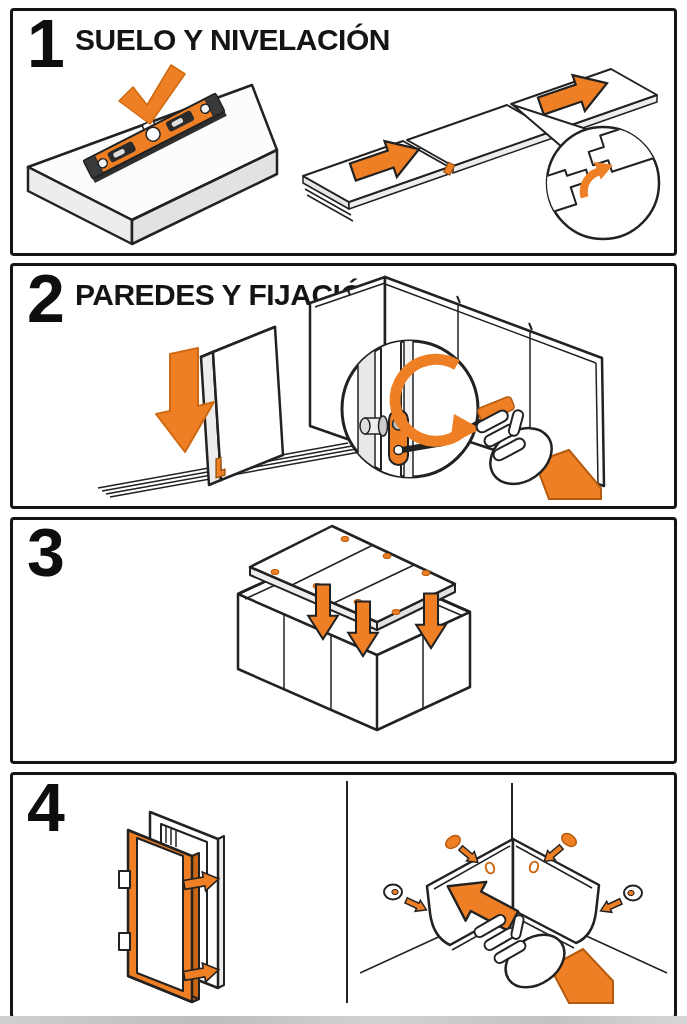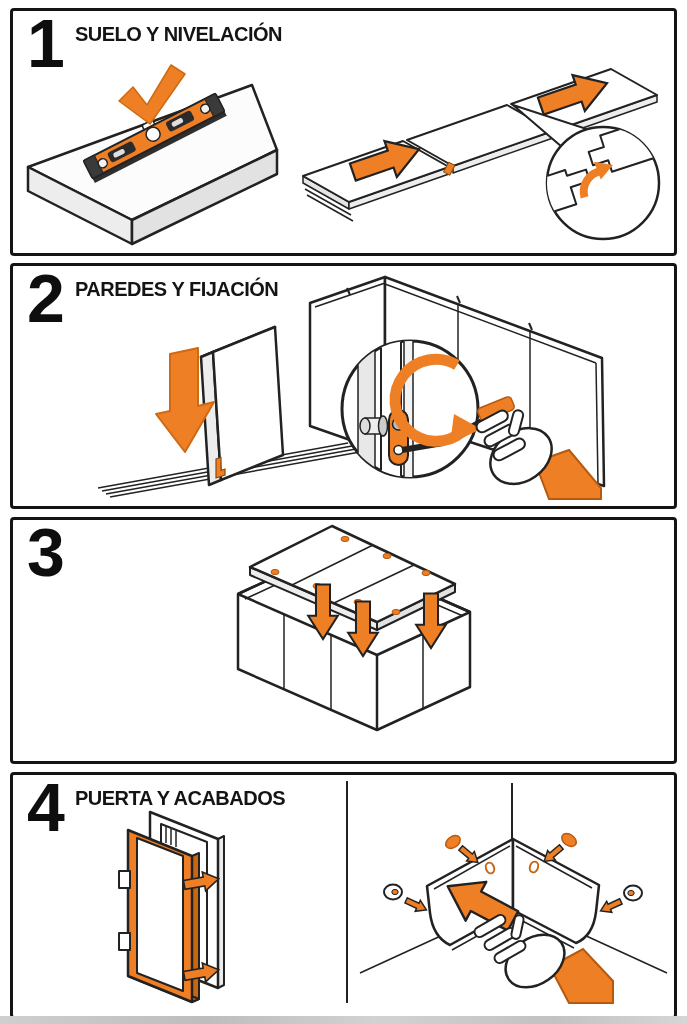--- a/index.html
+++ b/index.html
@@ -12,21 +12,21 @@
     border:3px solid #141414;border-radius:4px;background:#ffffff;
     box-sizing:content-box;
   }
   .num{
     position:absolute;left:14px;top:6px;
     font-size:68px;font-weight:bold;line-height:0.78;color:#0e0e0e;
     letter-spacing:-2px;
   }
   .title{
     position:absolute;left:62px;top:12px;
-    font-size:20px;font-weight:bold;color:#141414;letter-spacing:-0.5px;
+    font-size:30px;font-weight:bold;color:#141414;letter-spacing:-0.5px;
     white-space:nowrap;
   }
   .art{position:absolute;left:0;top:0;}
   #bottom-strip{
     position:absolute;left:0;bottom:0;width:687px;height:8px;
     background:linear-gradient(90deg,#cfcfcf,#bdbdbd 30%,#d2d2d2 55%,#c2c2c2 80%,#d6d6d6);
   }
 </style>
 </head>
 <body>
@@ -211,21 +211,20 @@
       <g fill="#EE7F25" stroke="#222" stroke-width="2.6">
         <path transform="translate(310,91) rotate(90) scale(0.78)" d="M-34,-9 L6,-9 L6,-19 L36,0 L6,19 L6,9 L-34,9 Z"></path>
         <path transform="translate(350,108) rotate(90) scale(0.78)" d="M-34,-9 L6,-9 L6,-19 L36,0 L6,19 L6,9 L-34,9 Z"></path>
         <path transform="translate(418,100) rotate(90) scale(0.78)" d="M-34,-9 L6,-9 L6,-19 L36,0 L6,19 L6,9 L-34,9 Z"></path>
       </g>
     </svg>
   </section>
 
   <section class="panel" style="top:772px;height:241px">
     <div class="num">4</div>
-    <div class="title">PUERTA Y ACABADOS</div>
     <svg class="art" width="661" height="235" viewBox="0 0 661 235" preserveAspectRatio="none">
 
       <line x1="334" y1="6" x2="334" y2="228" stroke="#222" stroke-width="2"></line>
 
       <g stroke="#222" stroke-width="2.5" stroke-linejoin="round">
         <polygon points="205,64 211,61 211,210 205,213" fill="#ececec" stroke-width="2"></polygon>
         <polygon points="137,37 205,64 205,213 137,186" fill="#ffffff"></polygon>
         <polygon points="148,49 194,67 194,198 148,180" fill="#ffffff" stroke-width="2"></polygon>
         <line x1="153" y1="52" x2="153" y2="68" stroke-width="1.5"></line>
         <line x1="158" y1="54" x2="158" y2="70" stroke-width="1.5"></line>

